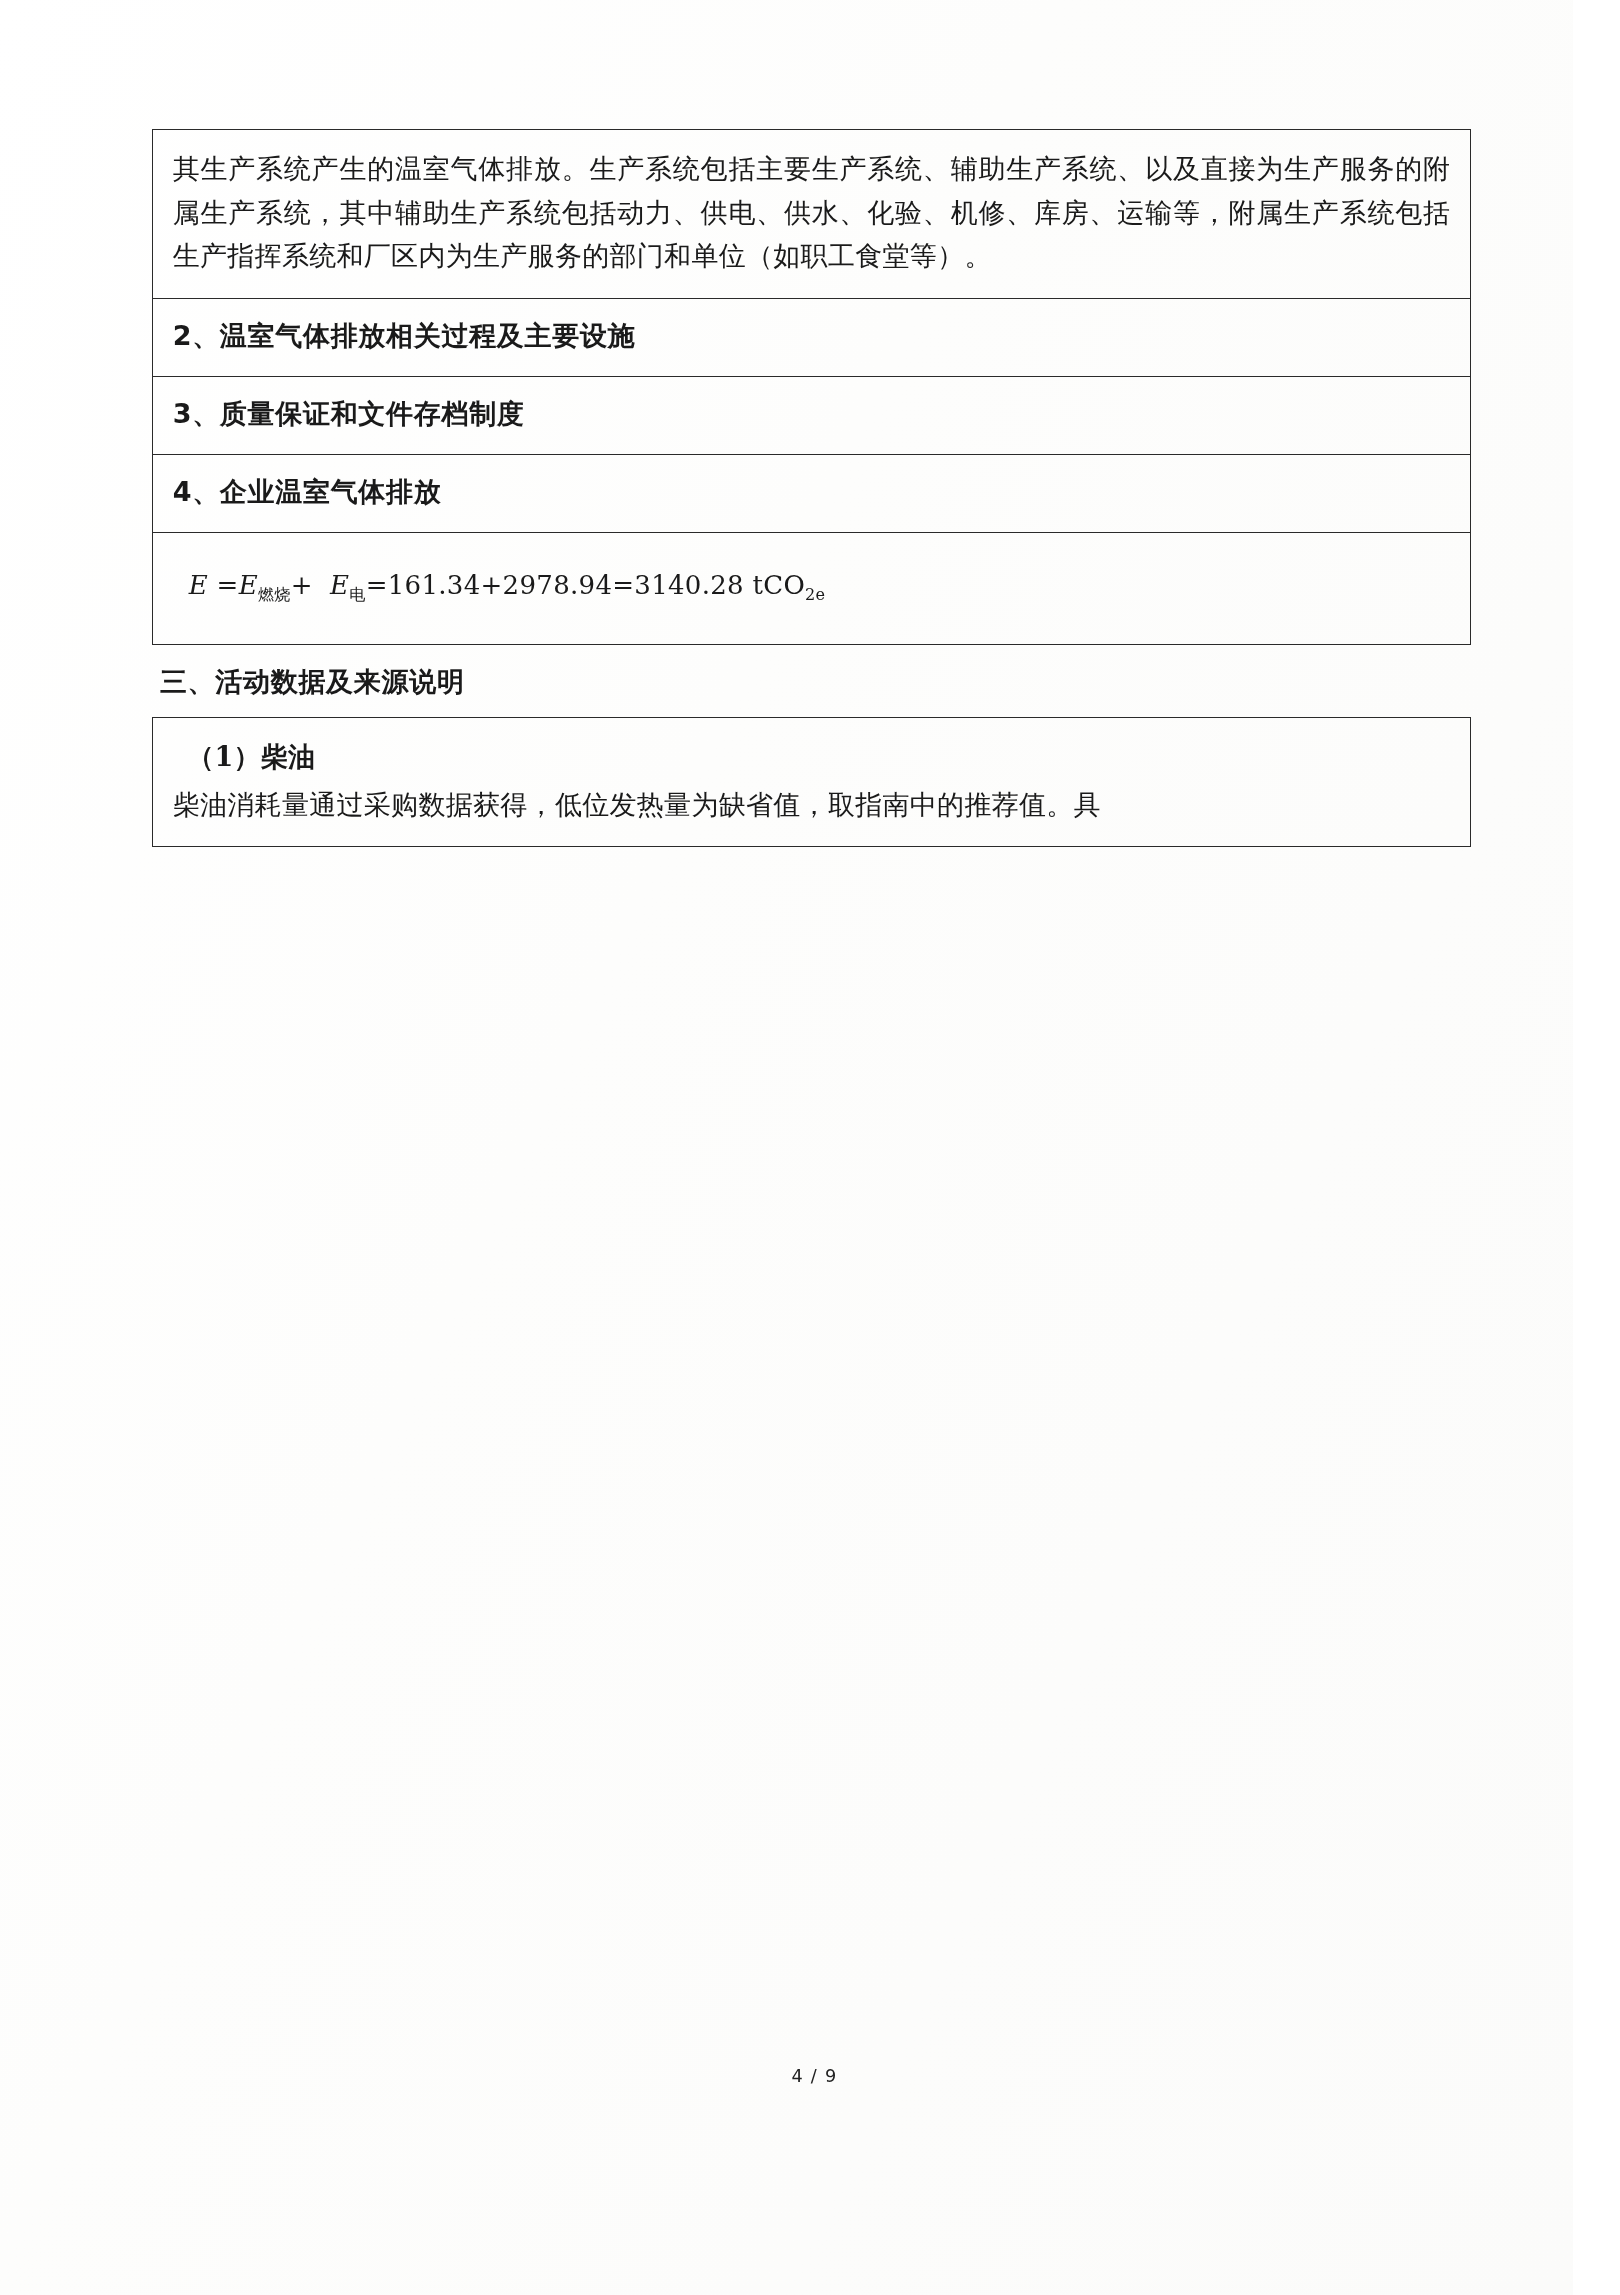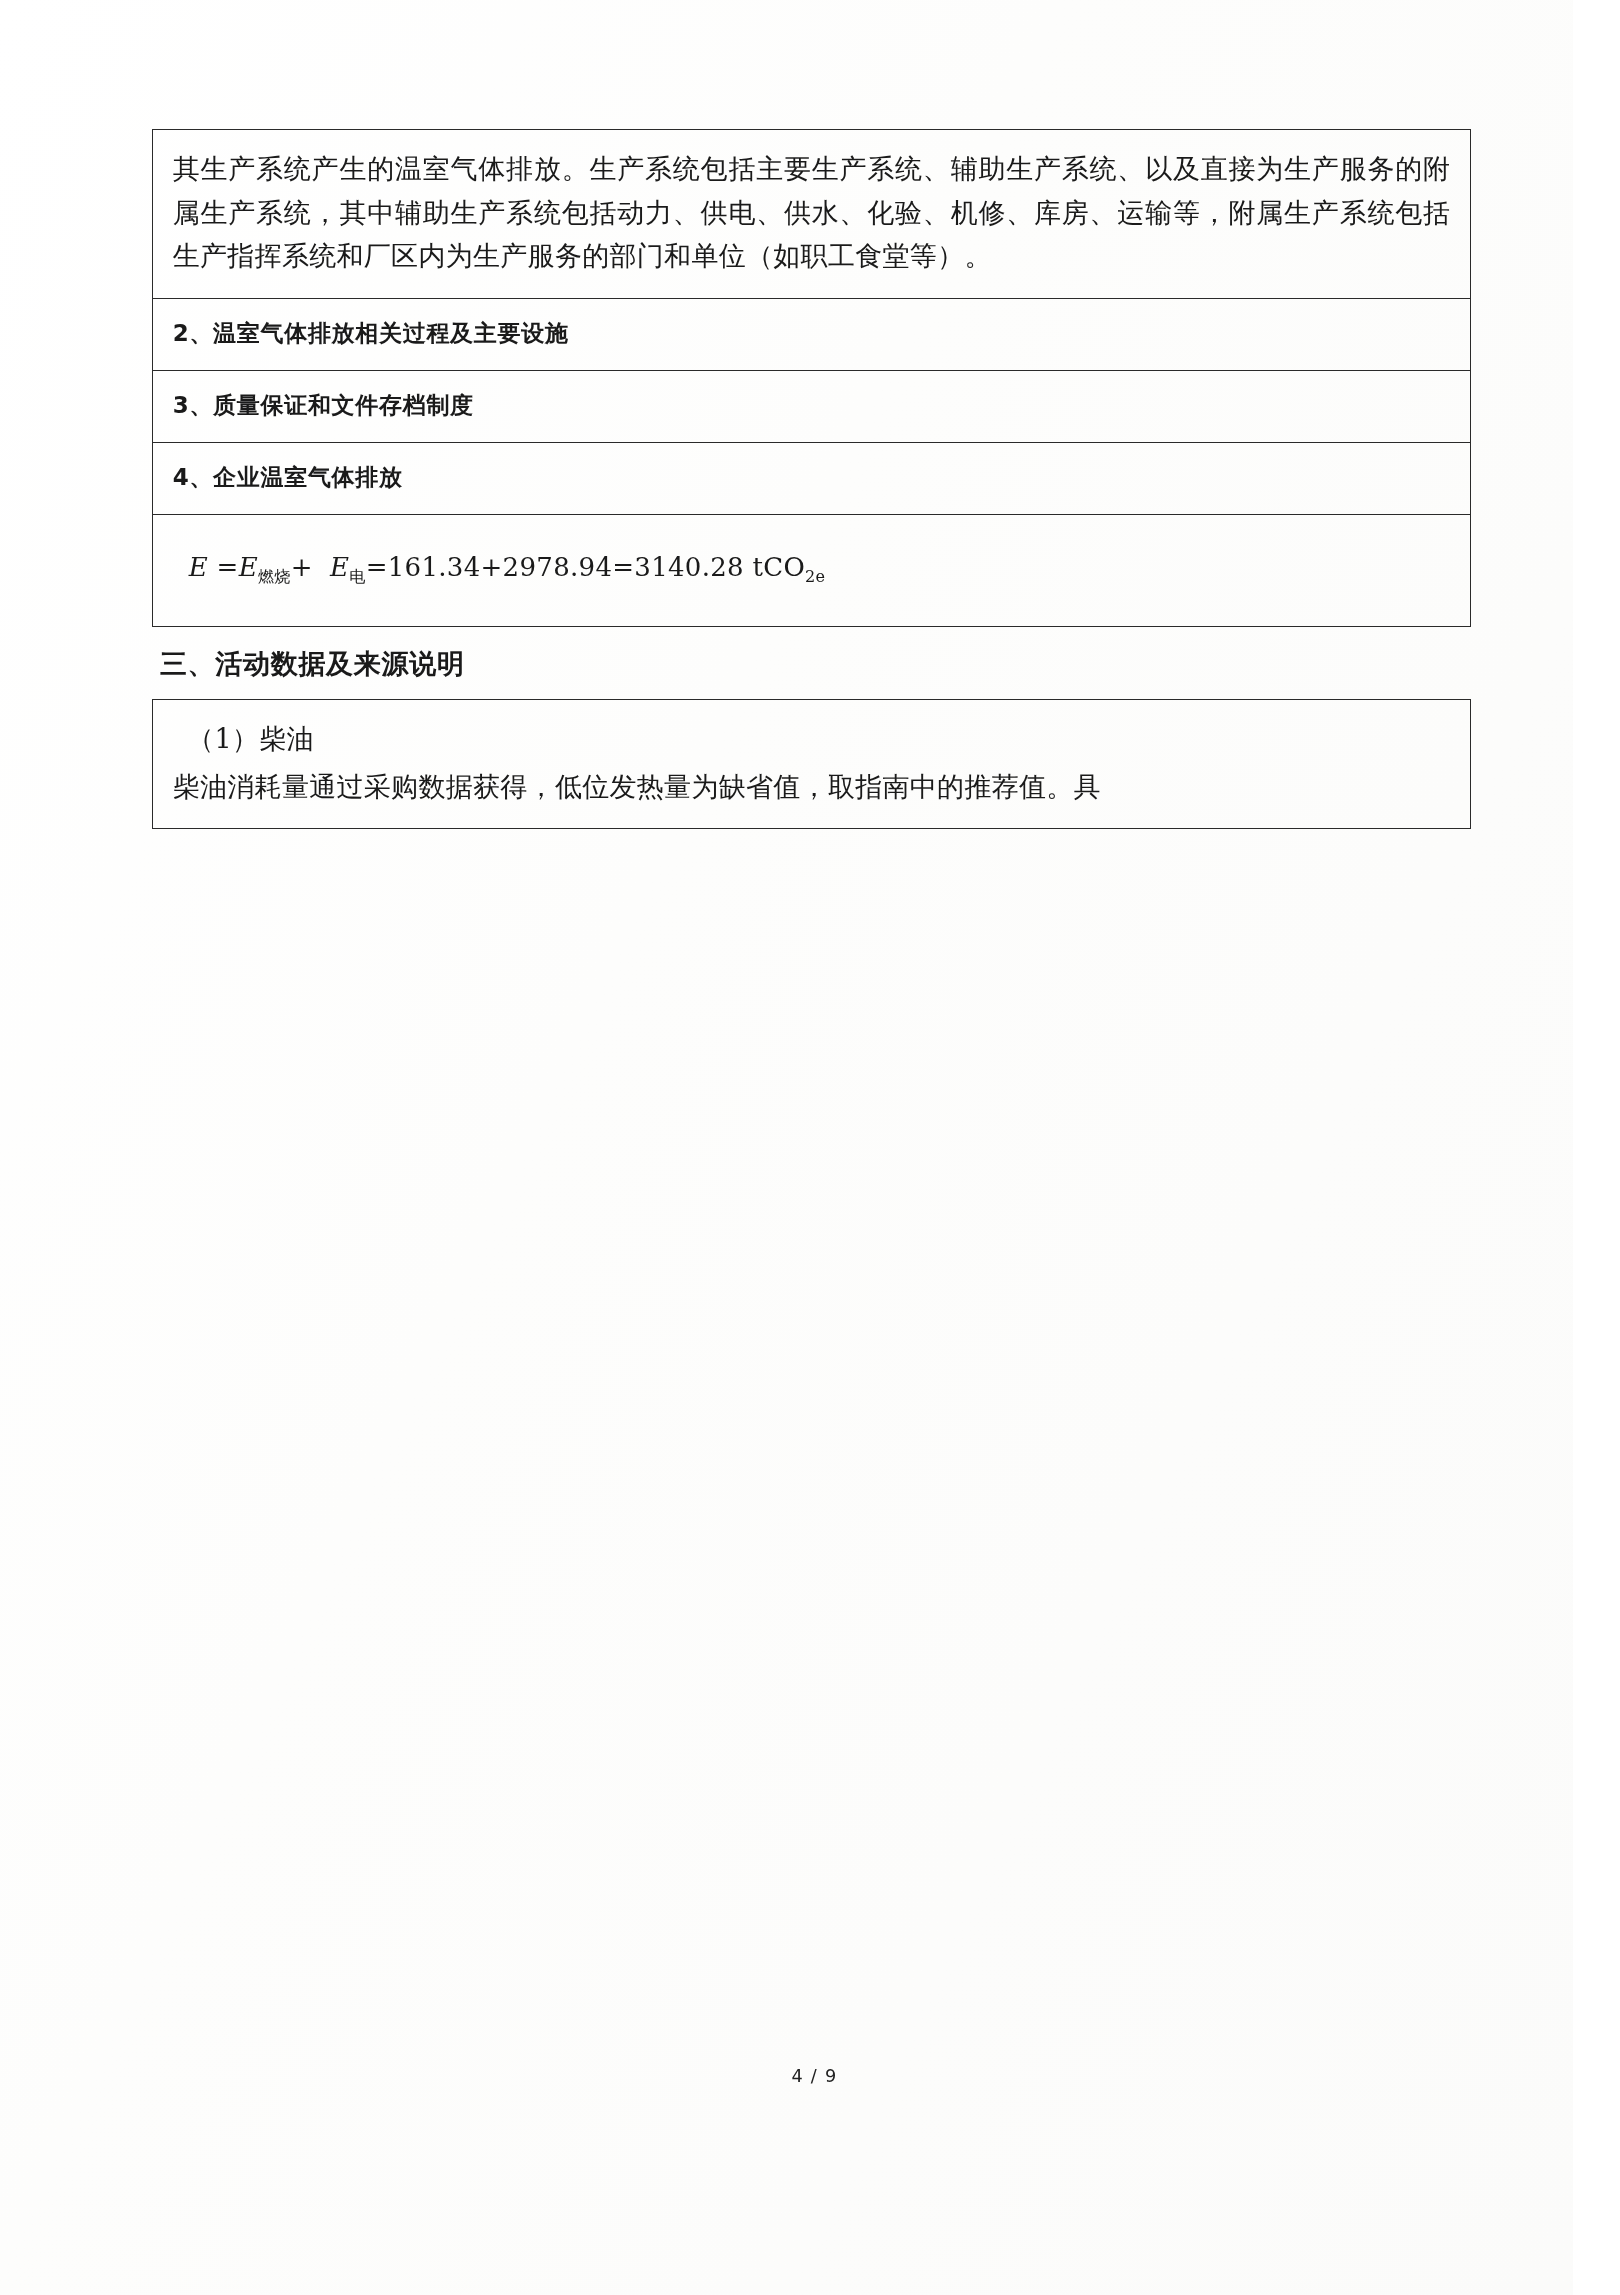--- a/index.html
+++ b/index.html
@@ -48,21 +48,21 @@
     font-size: 27px;
     line-height: 1.62;
     letter-spacing: 0.3px;
     text-align: justify;
     text-justify: inter-ideograph;
     margin: 0 0 3.9px 0;
     font-family: "DejaVu Serif", "Liberation Serif", serif;
   }
   .para:last-child { margin-bottom: 0; }
   .heading {
-    font-size: 23px;
+    font-size: 27px;
     line-height: 1.5;
     font-weight: bold;
     letter-spacing: 0.7px;
     margin: 0;
     font-family: "DejaVu Sans", "Liberation Sans", sans-serif;
   }
   .outside-heading {
     font-size: 27px;
     font-weight: bold;
     letter-spacing: 0.7px;
@@ -77,21 +77,21 @@
     margin: 16px;
   }
   .formula i {
     font-style: italic;
     font-family: "DejaVu Serif", "Liberation Serif", serif;
   }
   .sub {
     font-size: 0.62em;
     vertical-align: sub;
   }
-  .small-indent { padding-left: 14.4px; }
+  .small-indent { padding-left: 14.4px; font-weight: bold; }
   .footer {
     position: absolute;
     left: 4px;
     top: 2066px;
     width: 1621px;
     text-align: center;
     font-size: 17.7px;
     letter-spacing: 1.3px;
     font-family: "DejaVu Sans", "Liberation Sans", sans-serif;
     color: #222;

